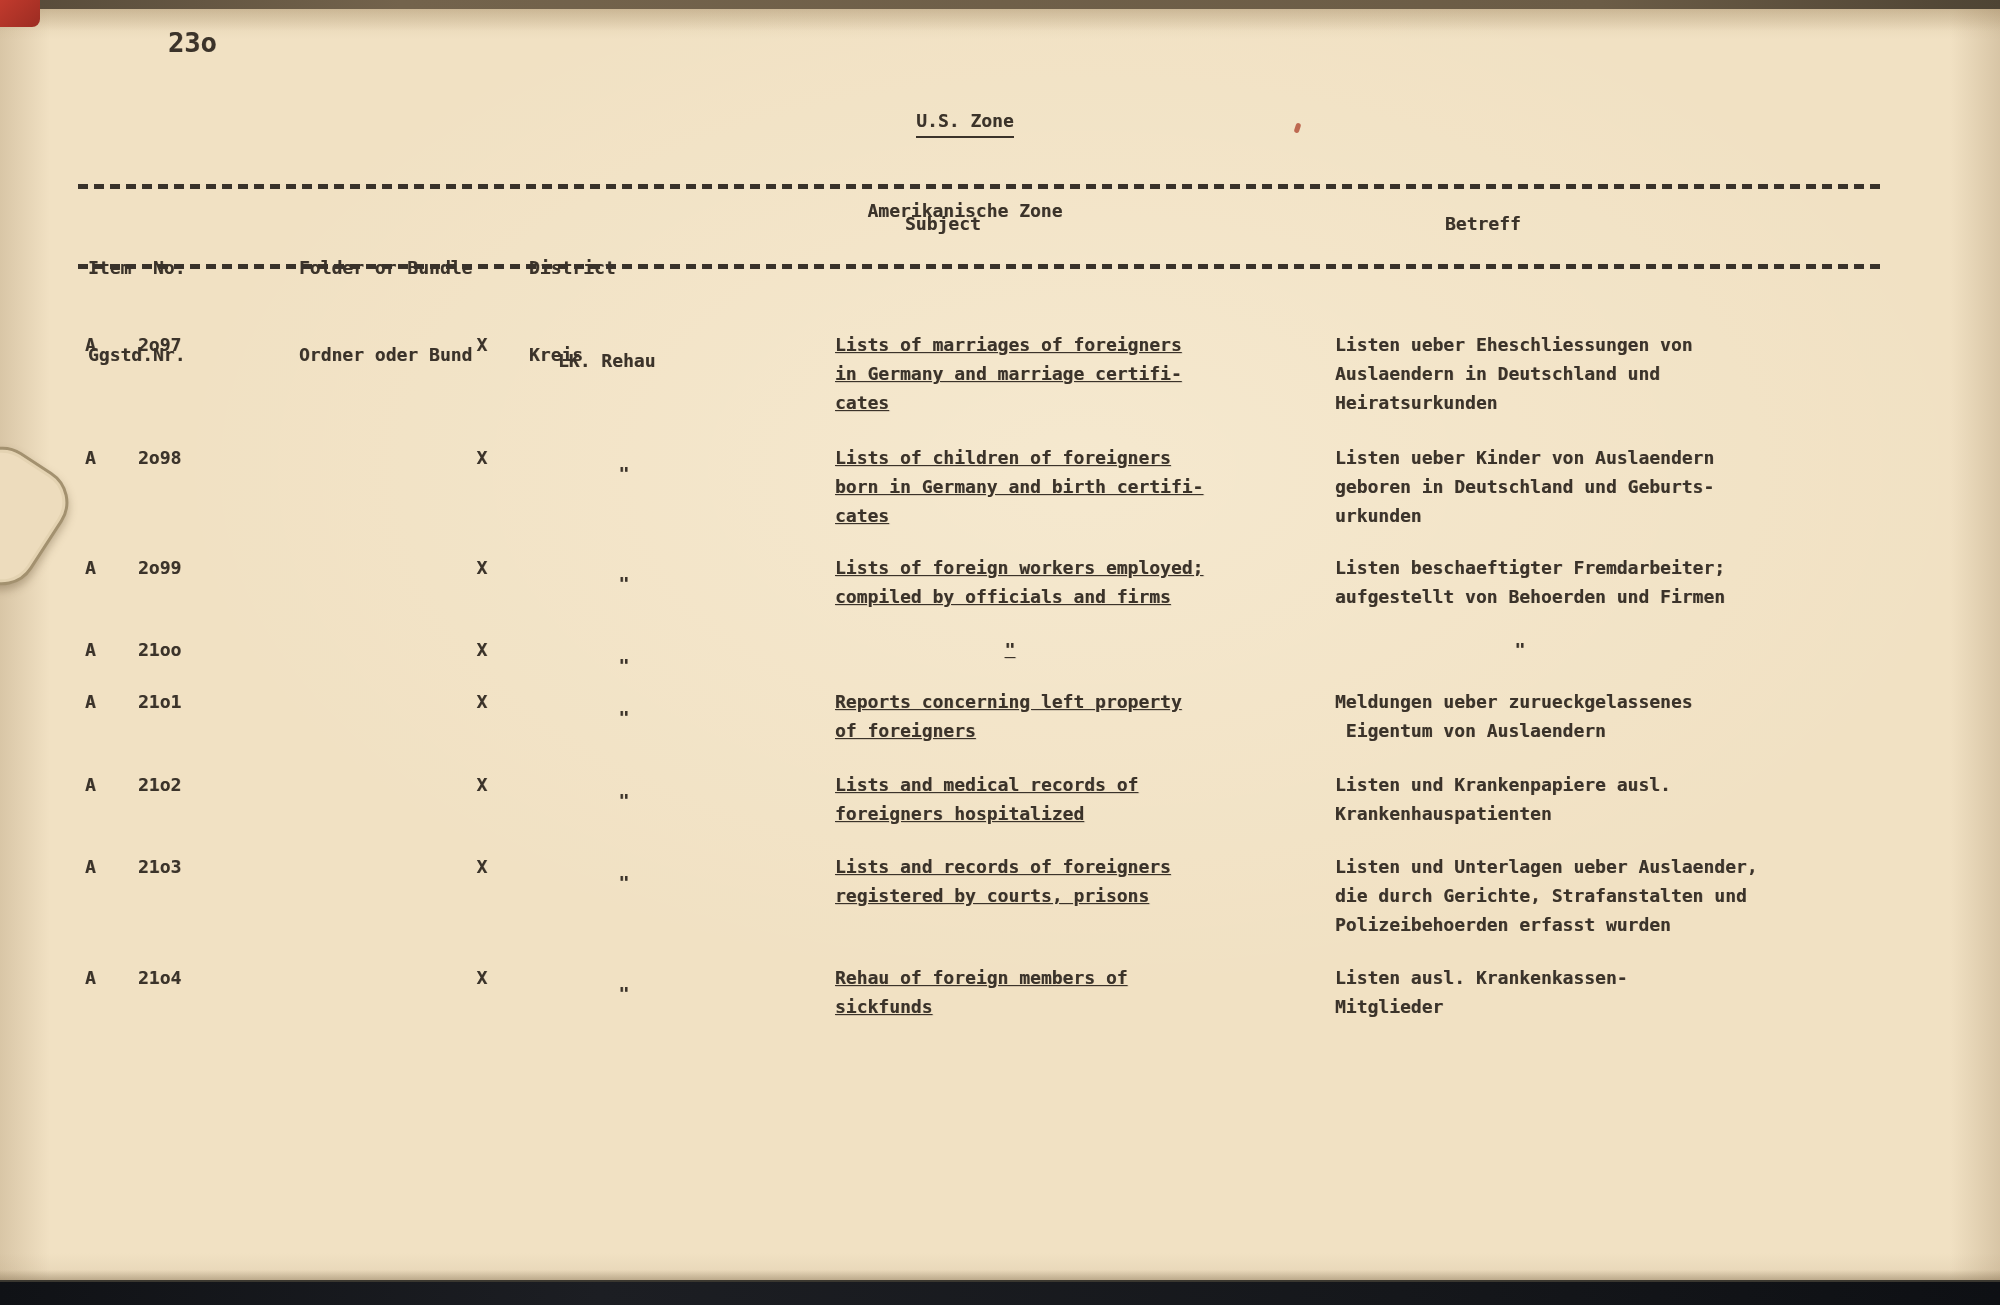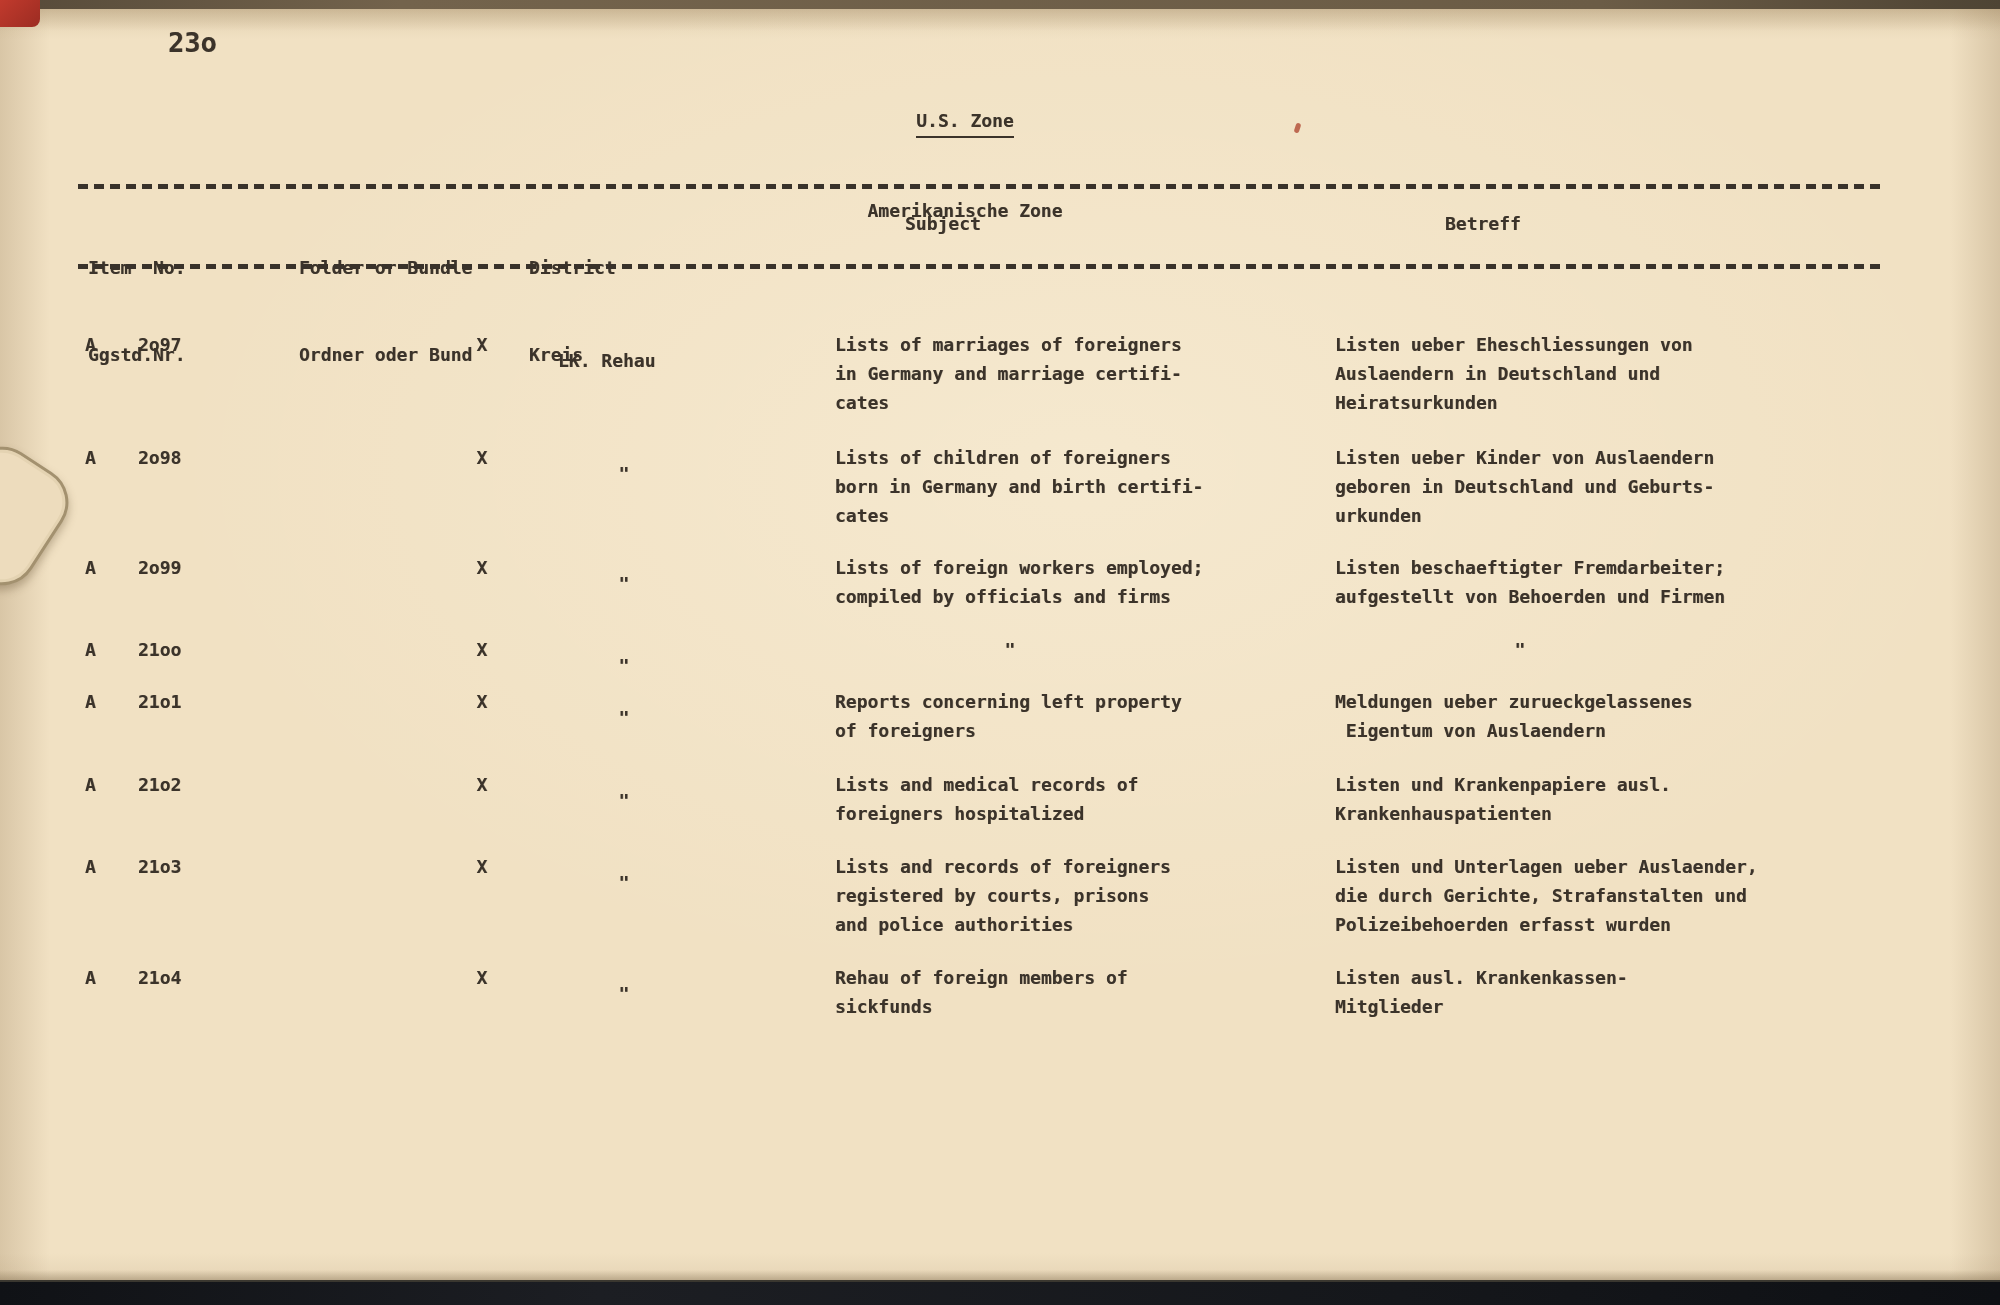--- a/index.html
+++ b/index.html
@@ -56,21 +56,21 @@
   .h-subject{left:905px;top:209px;}
   .h-betreff{left:1445px;top:209px;text-align:right;}
   
   .row{position:absolute;left:0;width:2000px;}
   .row > span{position:absolute;top:0;display:block;}
   .c-series{left:85px;}
   .c-num{left:138px;}
   .c-folder{left:462px;width:40px;text-align:center;}
   .c-district{left:558px;width:132px;margin-top:16px;}
   .c-district.center{text-align:center;}
-  .c-subject{left:835px;width:500px;}
+  .c-subject{left:835px;width:500px;text-decoration:underline;}
   .c-betreff{left:1335px;width:560px;}
   .c-subject.ditto{width:350px;text-align:center;}
   .c-betreff.ditto{width:370px;text-align:center;}
   .line{white-space:pre;}
 </style>
 </head>
 <body>
 
 <div class="page">
 
@@ -153,21 +153,21 @@
     <span class="c-folder">X</span>
     <span class="c-district center">"</span>
     <span class="c-subject"><div class="line">Lists and medical records of</div><div class="line">foreigners hospitalized</div></span>
     <span class="c-betreff"><div class="line">Listen und Krankenpapiere ausl.</div><div class="line">Krankenhauspatienten</div></span>
   </div>
       <div class="row txt" style="top: 852px;">
     <span class="c-series">A</span>
     <span class="c-num">21o3</span>
     <span class="c-folder">X</span>
     <span class="c-district center">"</span>
-    <span class="c-subject"><div class="line">Lists and records of foreigners</div><div class="line">registered by courts, prisons</div><div class="line">and police authorities</div></span>
+    <span class="c-subject"><div class="line">Lists and records of foreigners</div><div class="line">registered by courts, prisons</div></span>
     <span class="c-betreff"><div class="line">Listen und Unterlagen ueber Auslaender,</div><div class="line">die durch Gerichte, Strafanstalten und</div><div class="line">Polizeibehoerden erfasst wurden</div></span>
   </div>
       <div class="row txt" style="top: 963px;">
     <span class="c-series">A</span>
     <span class="c-num">21o4</span>
     <span class="c-folder">X</span>
     <span class="c-district center">"</span>
     <span class="c-subject"><div class="line">Rehau of foreign members of</div><div class="line">sickfunds</div></span>
     <span class="c-betreff"><div class="line">Listen ausl. Krankenkassen-</div><div class="line">Mitglieder</div></span>
   </div>

